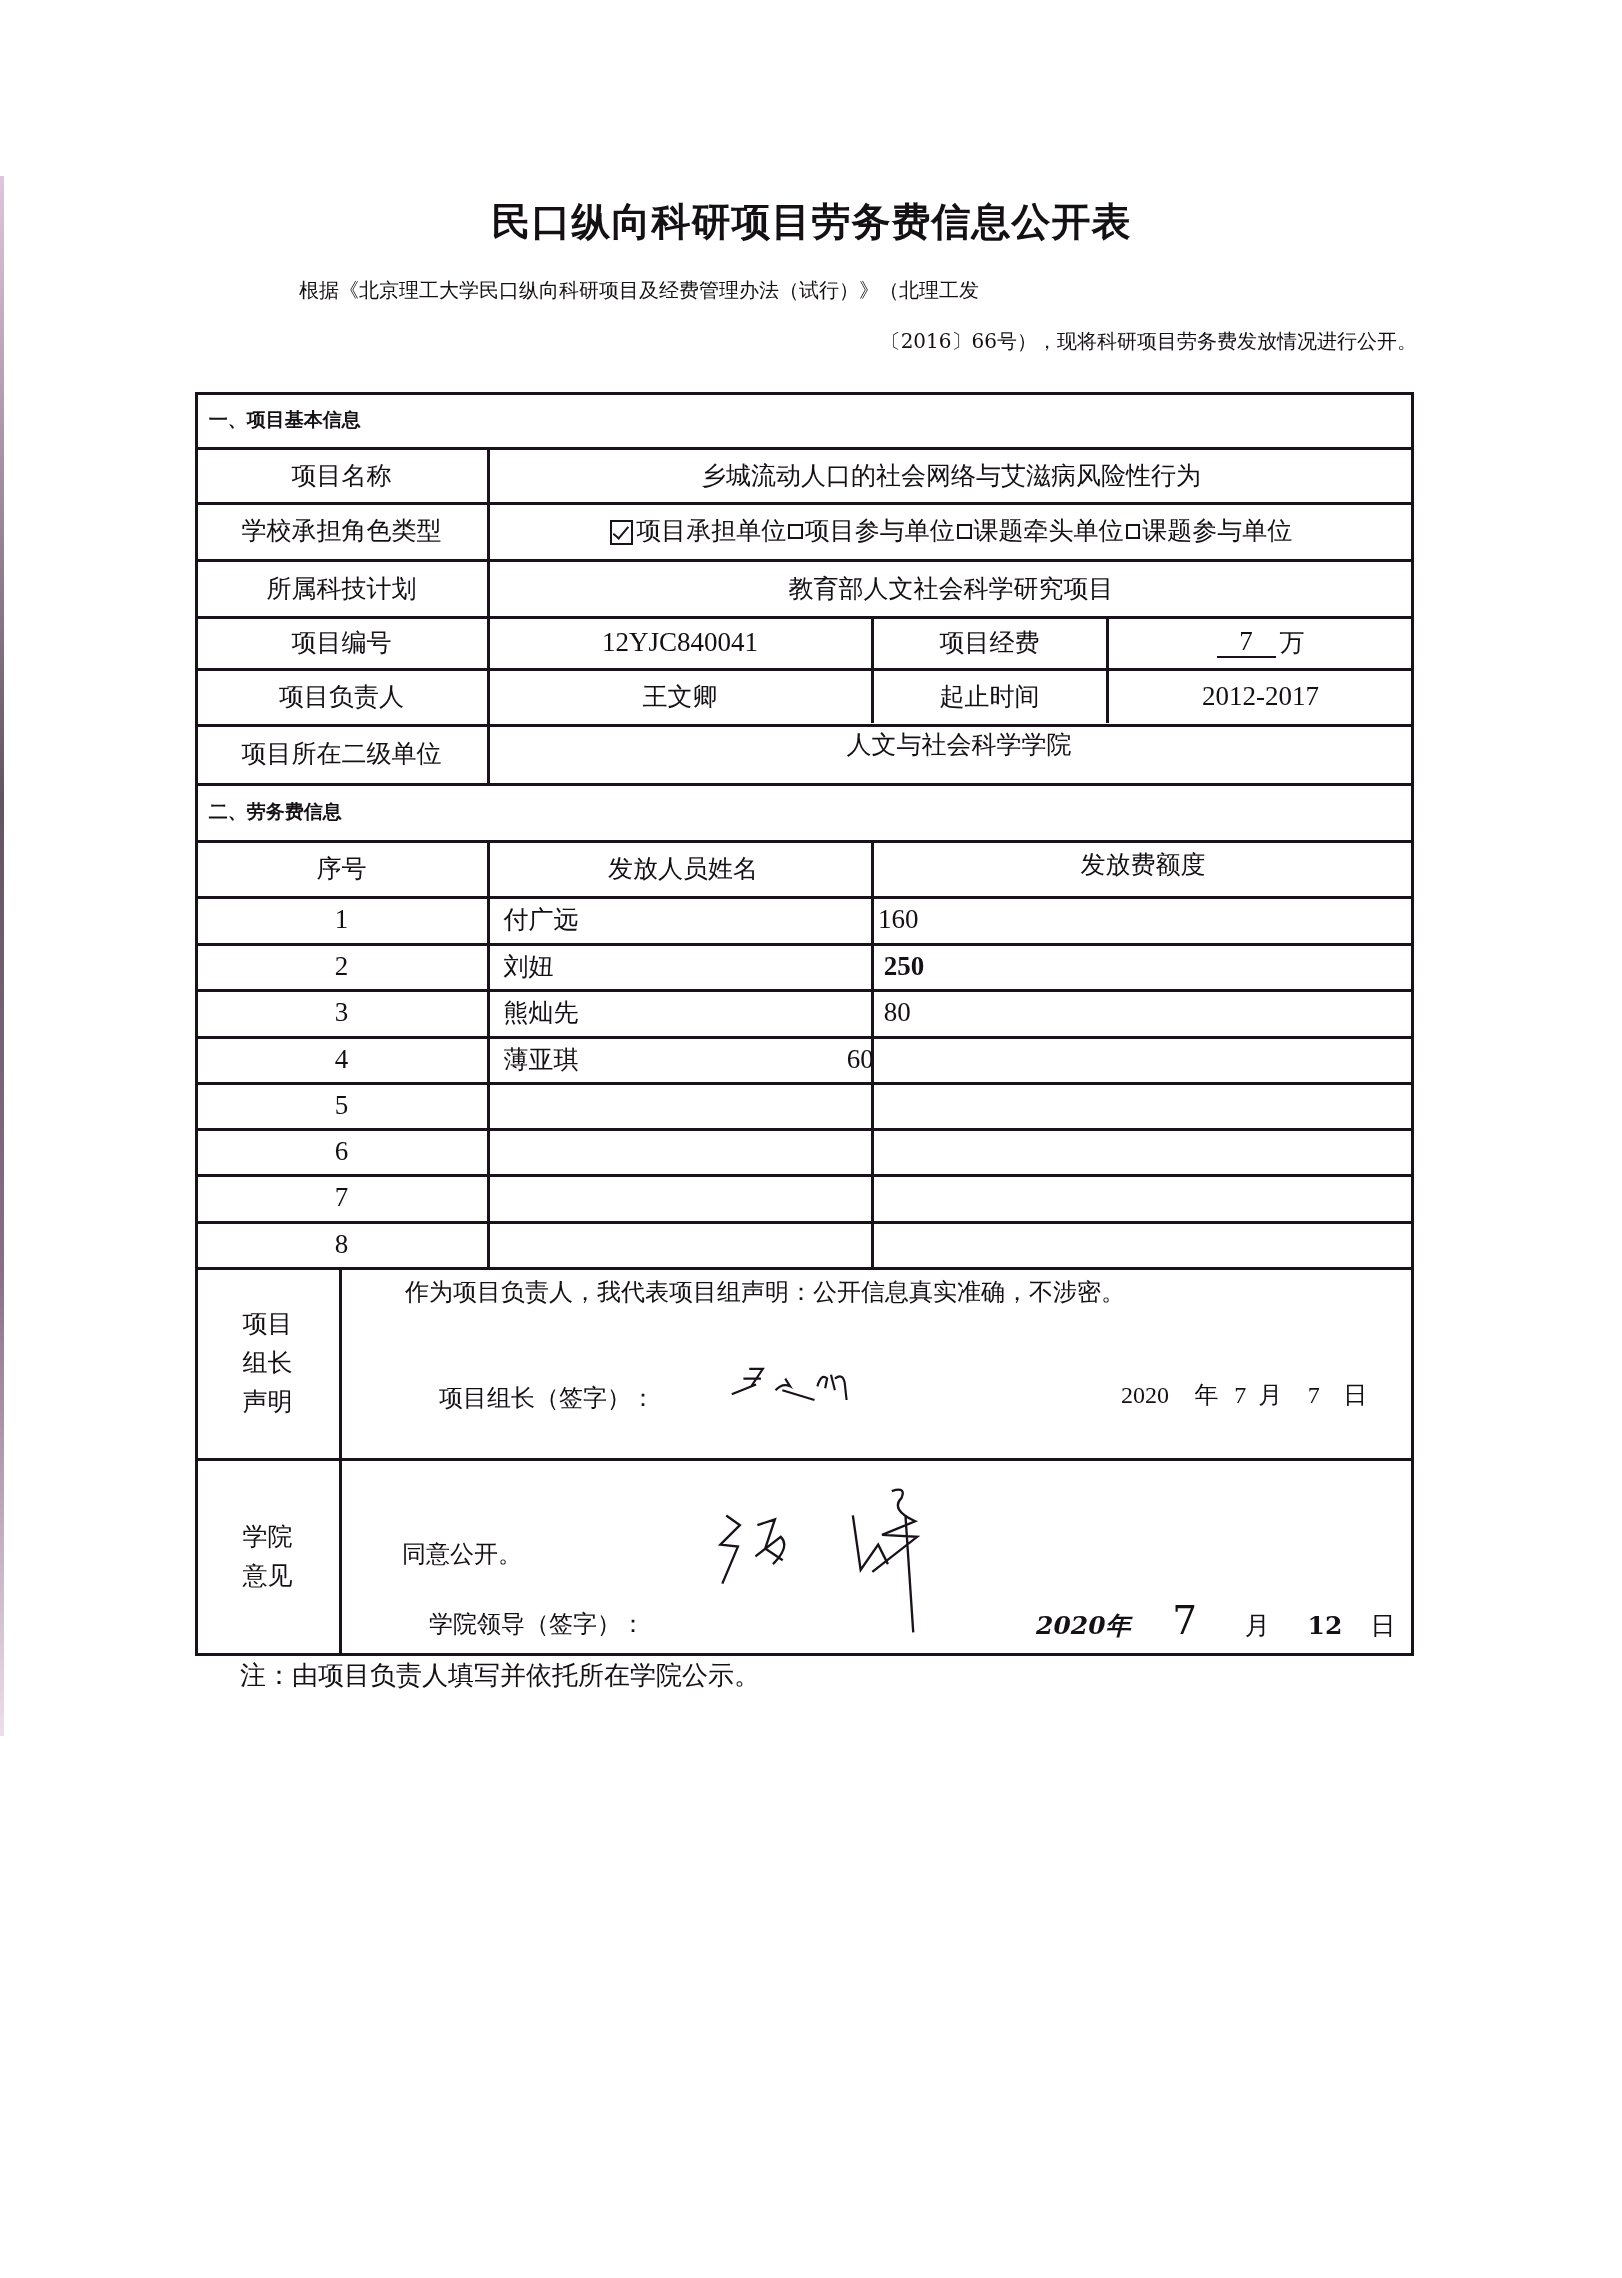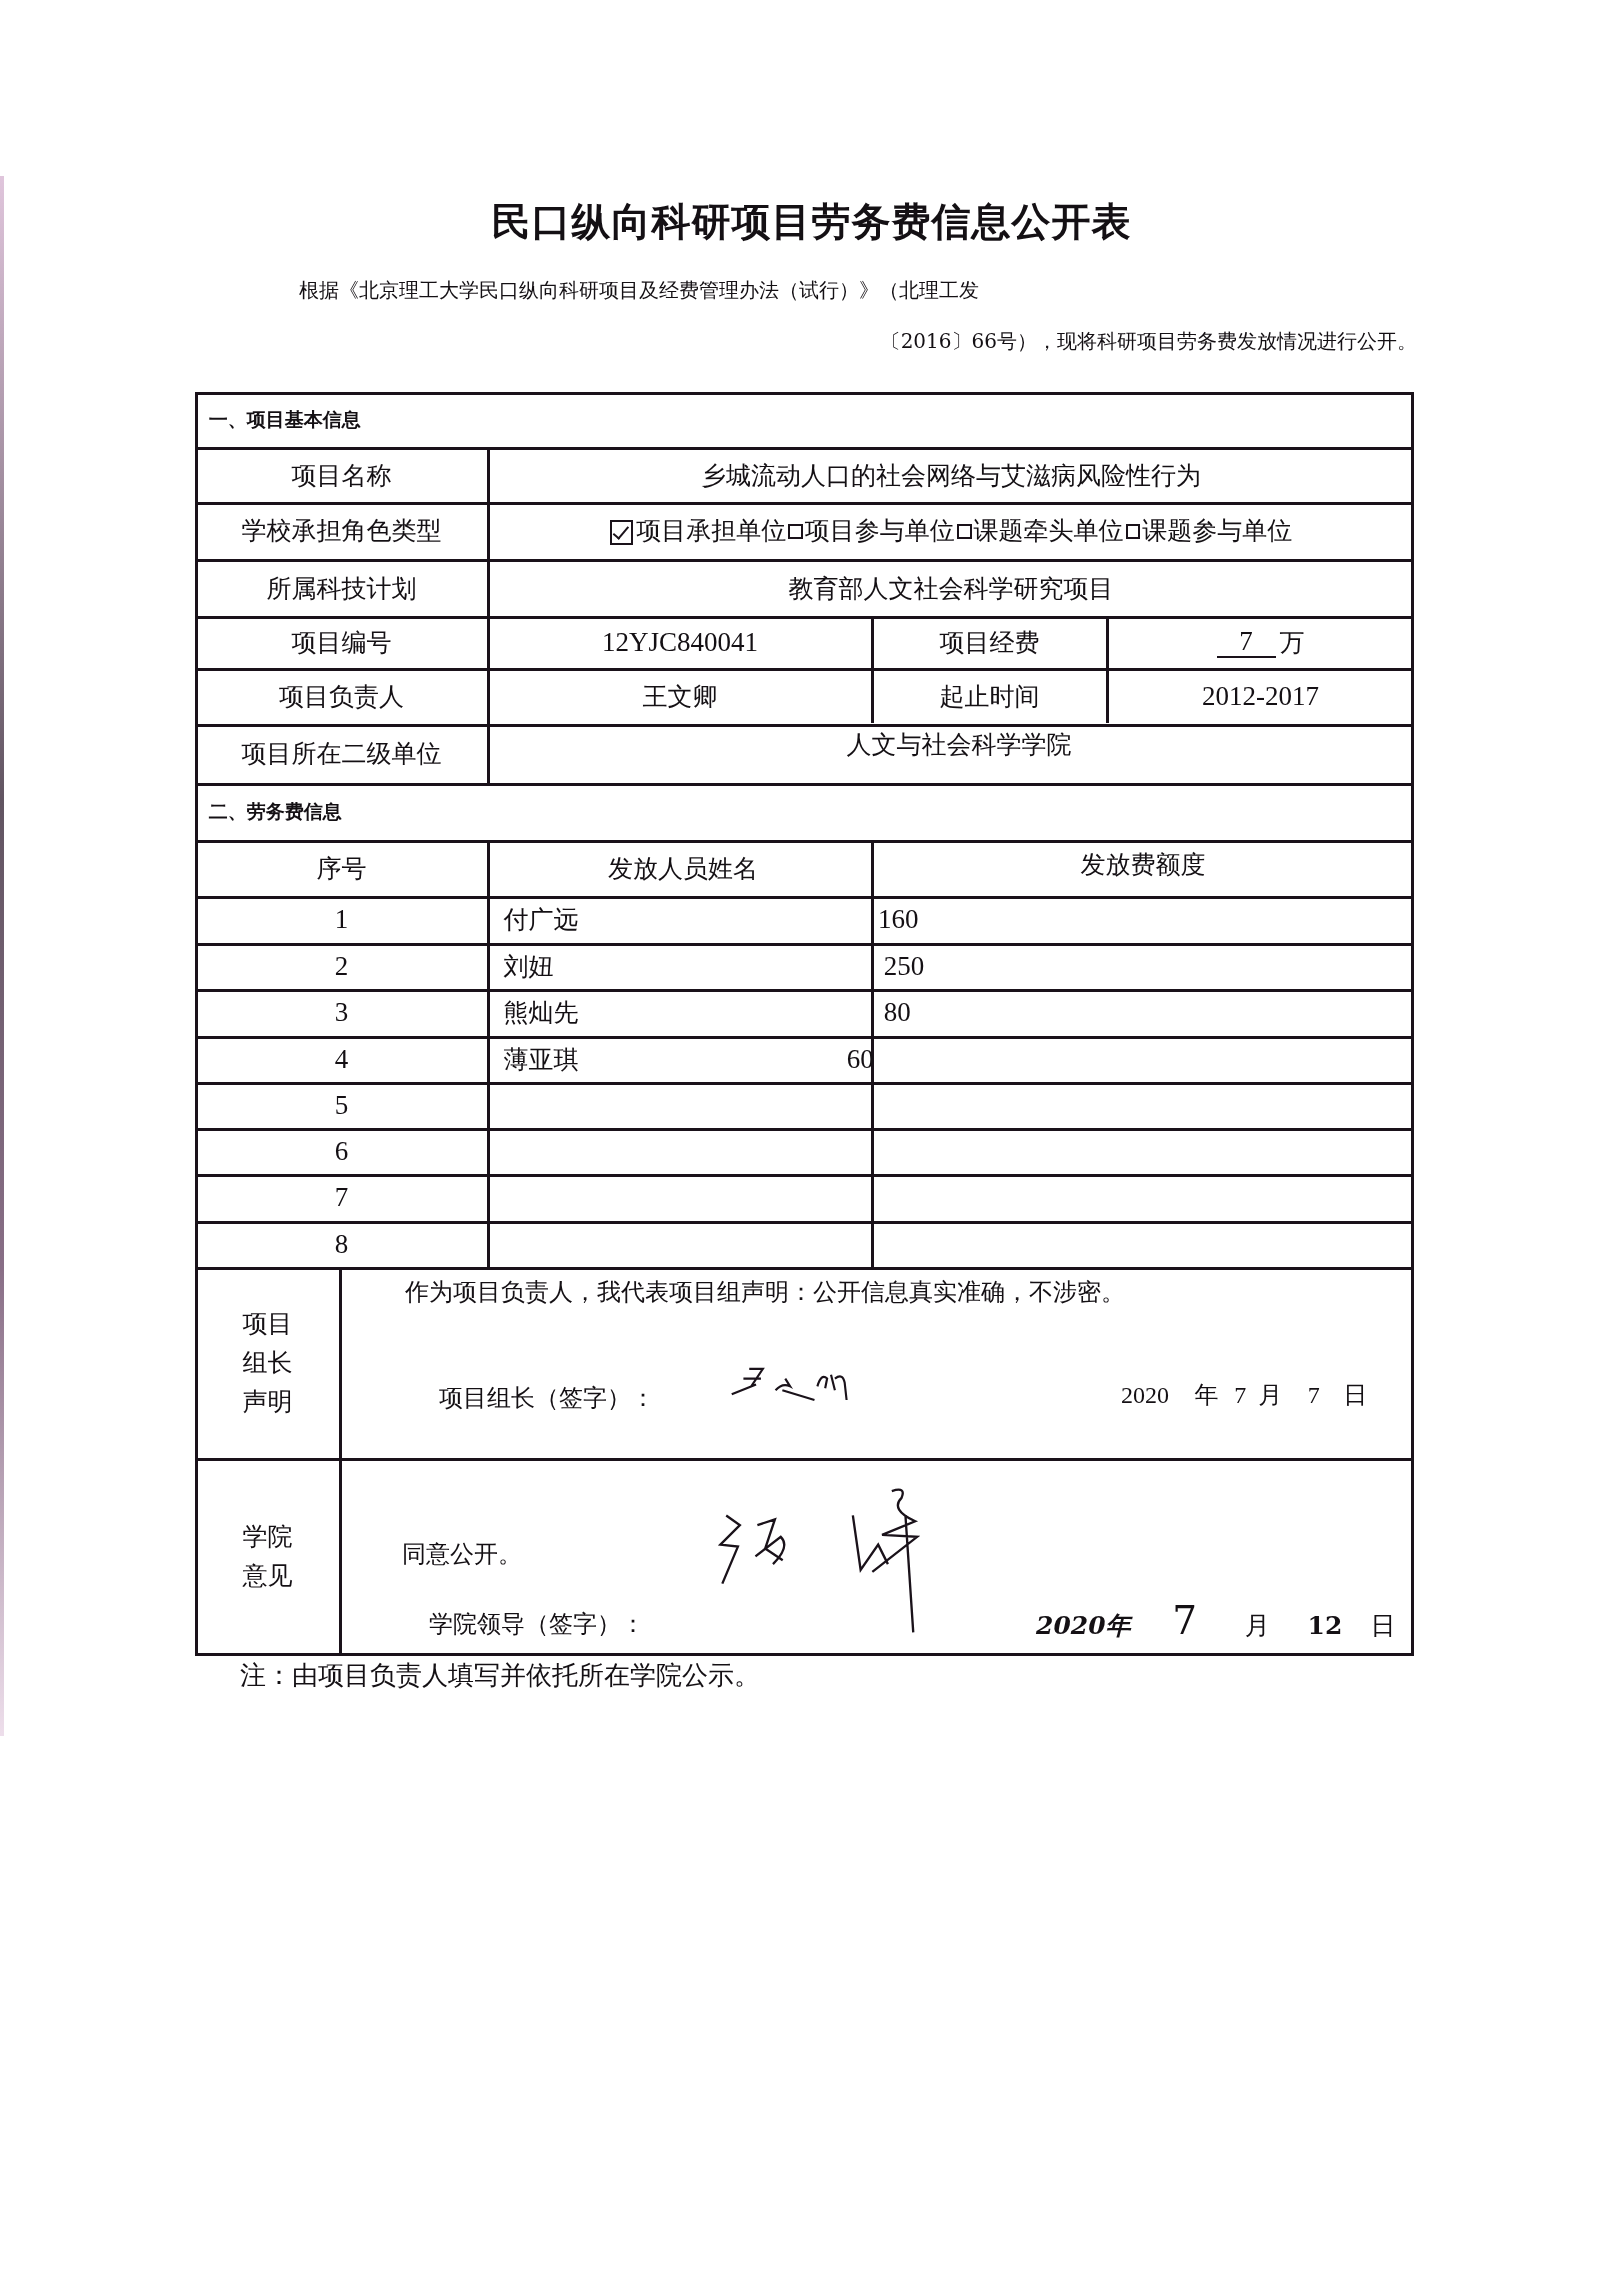--- a/index.html
+++ b/index.html
@@ -146,21 +146,21 @@
   <div class="cell" style="left:677px;top:448px;width:542px;height:49px;">发放费额度</div>
 
   <div>
     <div class="cell num" style="left:0;top:504px;width:293px;height:47px;">1</div>
     <div class="cell left" style="left:293px;top:504px;width:384px;height:47px;">付广远</div>
     <div class="cell left num" style="left:677px;top:504px;width:542px;height:47px;padding-left:6px;">160</div>
   </div>
   <div>
     <div class="cell num" style="left:0;top:551px;width:293px;height:46px;">2</div>
     <div class="cell left" style="left:293px;top:551px;width:384px;height:46px;">刘妞</div>
-    <div class="cell left num" style="left:677px;top:551px;width:542px;height:46px;padding-left:11.7px;">250</div>
+    <div class="cell left num" style="left:677px;top:551px;width:542px;height:46px;padding-left:11.7px;font-weight:bold;">250</div>
   </div>
   <div>
     <div class="cell num" style="left:0;top:597px;width:293px;height:47px;">3</div>
     <div class="cell left" style="left:293px;top:597px;width:384px;height:47px;">熊灿先</div>
     <div class="cell left num" style="left:677px;top:597px;width:542px;height:47px;padding-left:11.7px;">80</div>
   </div>
   <div>
     <div class="cell num" style="left:0;top:644px;width:293px;height:46px;">4</div>
     <div class="cell left" style="left:293px;top:644px;width:384px;height:46px;">薄亚琪</div>
     <div class="cell left num" style="left:640px;top:644px;width:542px;height:46px;padding-left:11.7px;">60</div>

